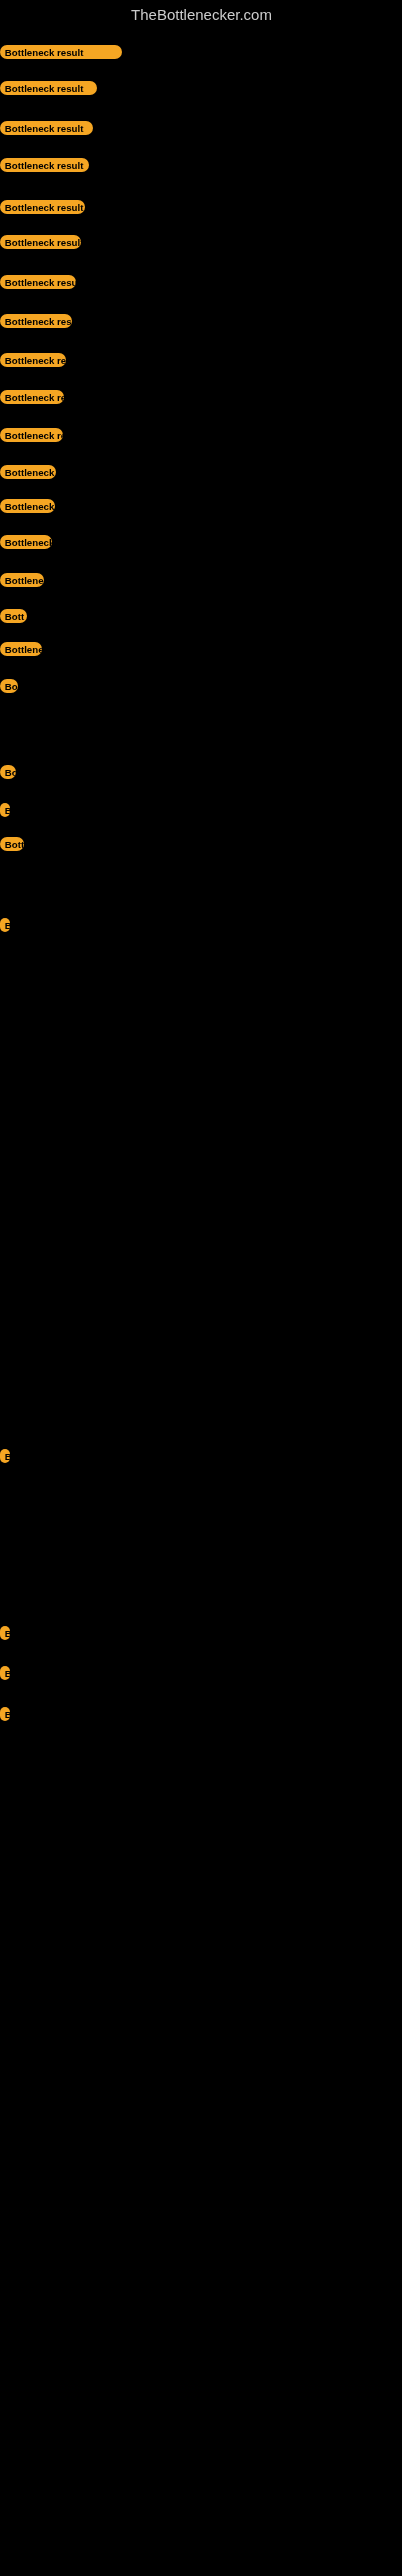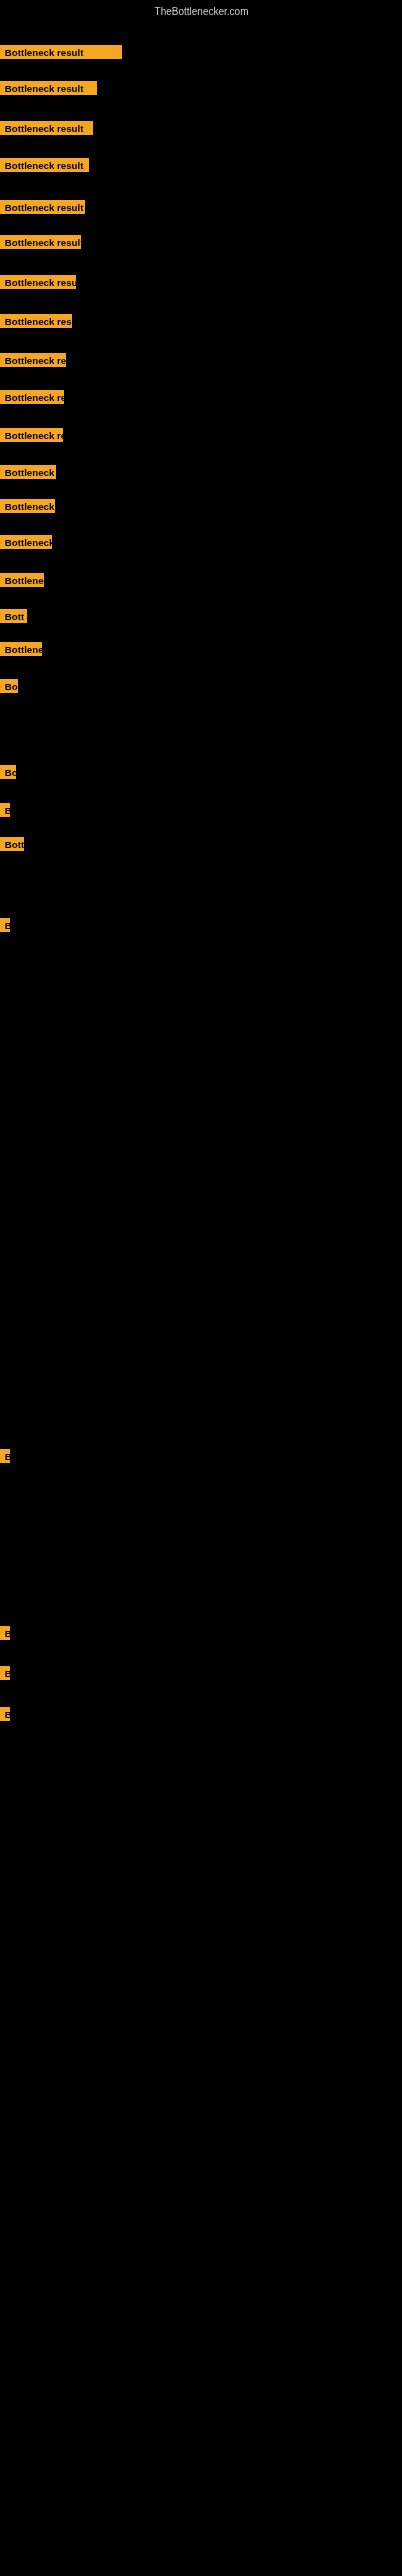--- a/index.html
+++ b/index.html
@@ -11,21 +11,21 @@
     body {
       background-color: #000000;
       width: 403px;
       min-height: 2576px;
       font-family: Arial, sans-serif;
       position: relative;
     }
 
     .site-title {
       color: #cccccc;
-      font-size: 10px;
+      font-size: 15px;
       text-align: center;
       padding: 6.4px 0 3.2px 0;
       width: 100%;
     }
 
     .bottleneck-bar {
       background-color: #f5a623;
       color: #000000;
       font-size: 9.7px;
       font-weight: bold;
@@ -33,20 +33,21 @@
       display: inline-block;
       white-space: nowrap;
       overflow: hidden;
       position: absolute;
       left: 0;
     }
 
     .bar-container {
       position: absolute;
       left: 0;
+      border-radius: 7px;
     }
   </style>
 </head>
 <body>
 
 <div class="site-title">TheBottlenecker.com</div>
 
 <div class="bottleneck-bar bar-container" style="top: 45px; width: 122px; font-size: 9.7px;"><span>Bottleneck result</span></div>
 <div class="bottleneck-bar bar-container" style="top: 81px; width: 97px; font-size: 9.7px;"><span>Bottleneck result</span></div>
 <div class="bottleneck-bar bar-container" style="top: 121px; width: 93px; font-size: 9.7px;"><span>Bottleneck result</span></div>

